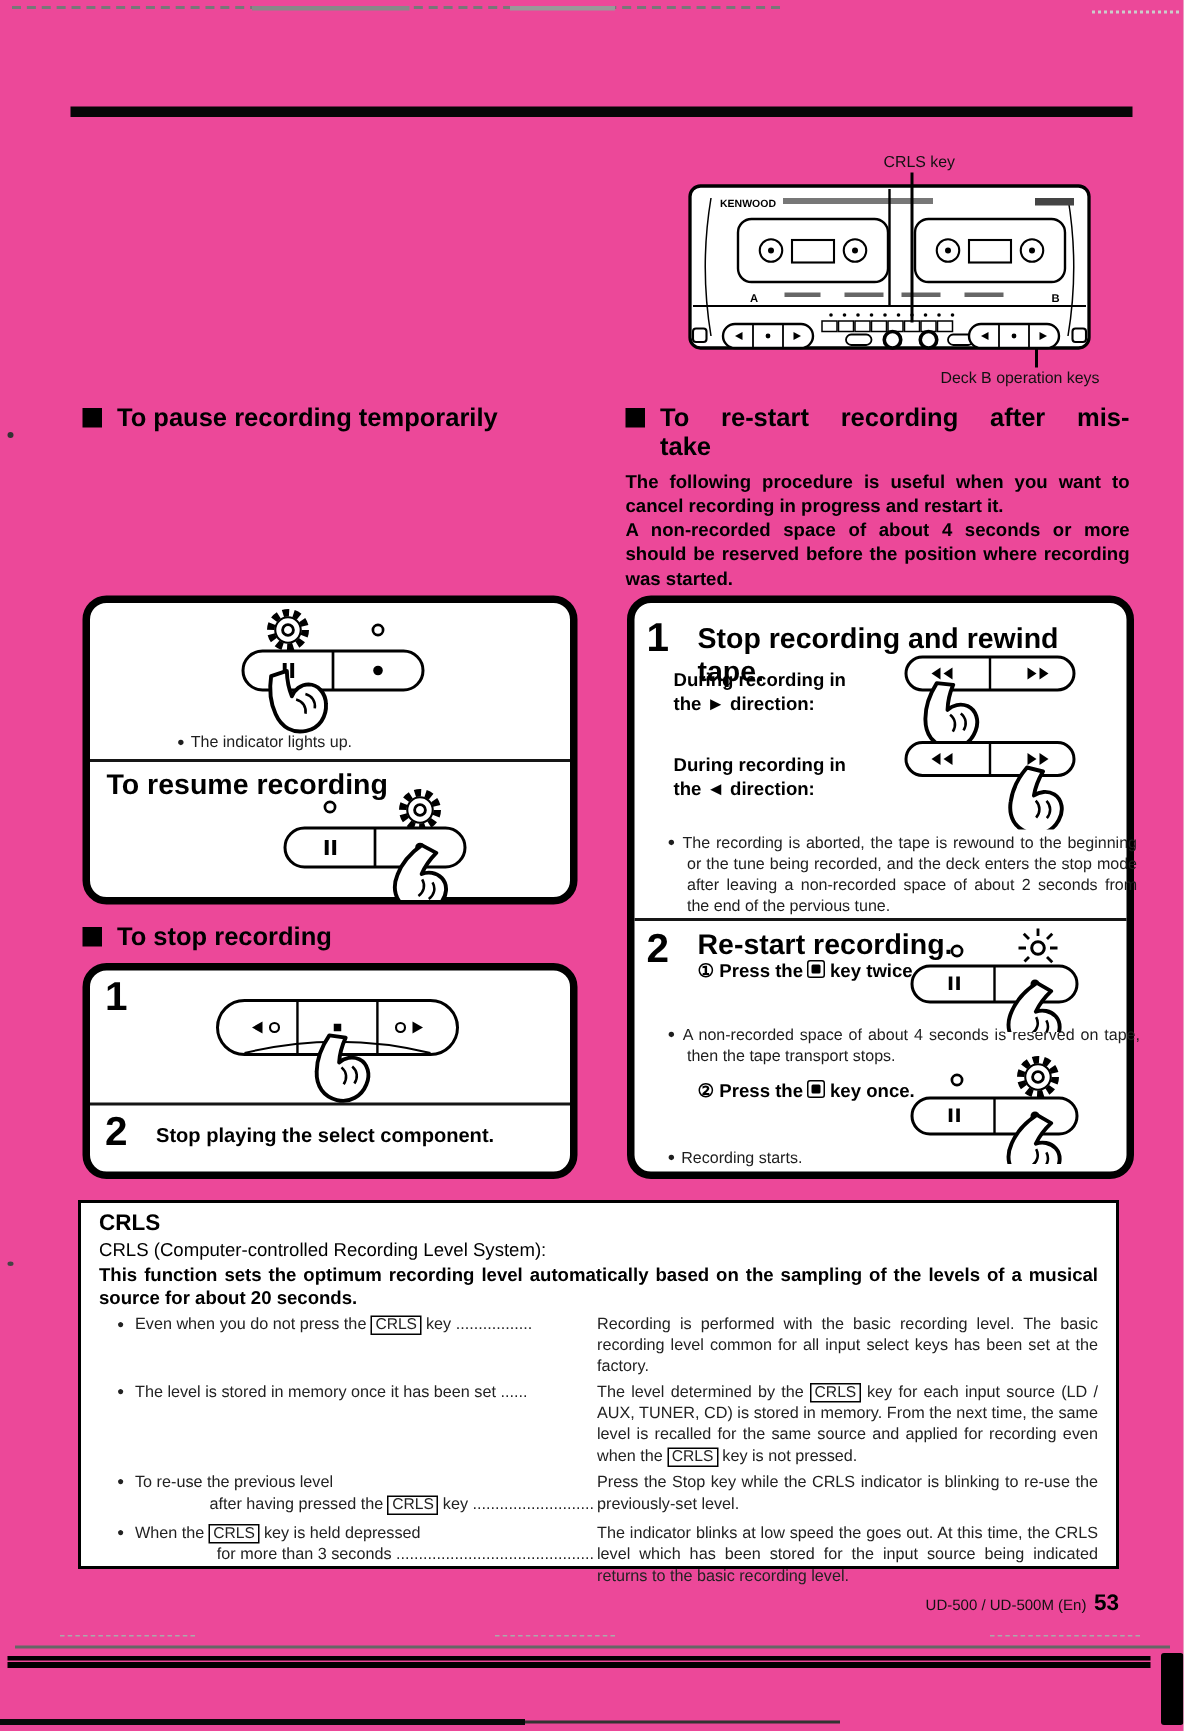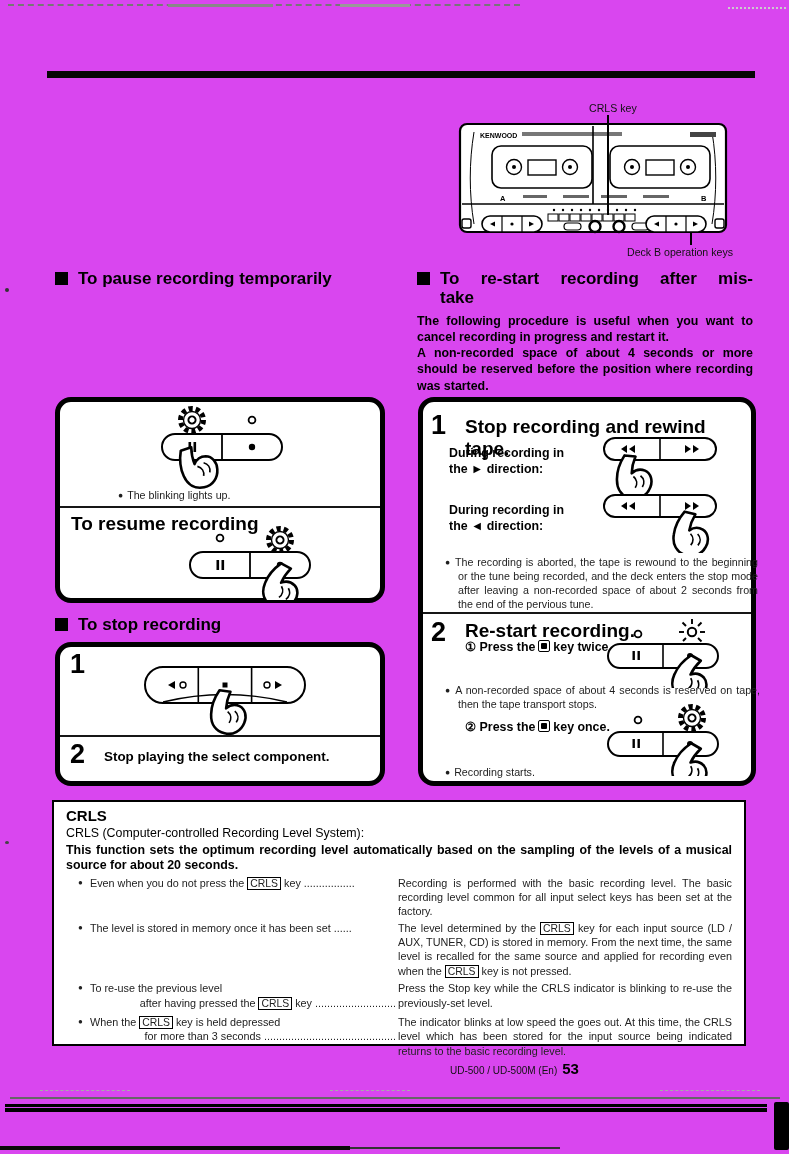--- a/index.html
+++ b/index.html
@@ -1,16 +1,16 @@
 <!DOCTYPE html>
 <html><head>
 <meta charset="utf-8">
 <style>
   html,body{margin:0;padding:0;background:#e8e8e6;}
-  .page{position:relative;width:789px;height:1154px;background:#d946ef;
+  .page{position:relative;width:789px;height:1154px;background:#ec4899;
         font-family:"Liberation Sans",sans-serif;color:#141414;overflow:hidden;margin:0 auto;}
   .abs{position:absolute;}
   
   .sec-h{display:flex;gap:10px;font-weight:bold;font-size:17px;line-height:1.12;color:#000;}
   .sq{width:13px;height:13px;background:#000;margin-top:3px;flex:none;}
   .jl{display:block;text-align:justify;text-align-last:justify;}
   .hl2{display:block;}
   
   .rbox{position:absolute;border:5px solid #000;border-radius:16px;background:#fff;box-sizing:border-box;}
   .divider{position:absolute;left:0;right:0;height:2px;background:#161616;}
@@ -34,21 +34,21 @@
   .crls-desc{font-size:12.4px;font-weight:bold;color:#000;line-height:1.25;text-align:justify;margin-top:1px;}
   .ci{display:flex;font-size:10.8px;line-height:1.33;color:#222;margin-top:2px;margin-left:12px;}
   .ci .bl2{flex:none;width:12px;font-size:8px;padding-top:2px;}
   .cl{width:306px;flex:none;}
   .cl .l2{display:block;padding-left:12px;text-align:right;}
   .cr{flex:1;text-align:justify;padding-left:2px;}
   .ck{display:inline-block;border:1px solid #000;padding:0 2px;line-height:1.1;font-size:10.4px;}
   
   .small-label{font-size:10.6px;color:#111;}
   
-  .footer{font-size:10px;color:#111;}
+  .footer{font-size:10px;color:#111;text-align:right;}
   .footer .pg{font-size:15px;font-weight:bold;margin-left:5px;color:#000;}
   svg text{font-family:"Liberation Sans",sans-serif;}
 </style>
 </head>
 <body>
 
 <svg width="0" height="0" style="position:absolute" aria-hidden="true">
   <defs>
     <g id="hand">
       <path d="M12,2 C8,10 6,19 7,27 C8,37 14,43 23,44 C32,45 39,39 41,31 C43,24 40,17 34,15 C29,13.5 24,15.5 21,19 C20.5,13 21.5,7 23,2 Z" fill="#fff" stroke="#000" stroke-width="2.6" stroke-linejoin="round"></path>
@@ -200,21 +200,21 @@
       <use href="#led" transform="translate(122,16)"></use>
       <rect x="32" y="30" width="120" height="26" rx="13" fill="#fff" stroke="#000" stroke-width="2"></rect>
       <line x1="92" y1="30" x2="92" y2="56" stroke="#000" stroke-width="1.8"></line>
       <g>
           <rect x="58.5" y="38" width="2.6" height="10" fill="#000"></rect>
           <rect x="63.5" y="38" width="2.6" height="10" fill="#000"></rect>
         </g>
       <circle cx="122" cy="43" r="3.2" fill="#000"></circle>
       <use href="#hand" transform="translate(56,45) rotate(-18) translate(-17.5,-2)"></use>
     </svg>
-    <div class="abs note hang" style="left:58px;top:86px;width:220px"><span class="bl">●</span><span>The blinking lights up.</span></div>
+    <div class="abs note hang" style="left:58px;top:86px;width:220px"><span class="bl">●</span><span>The indicator lights up.</span></div>
     <div class="divider" style="top:104px"></div>
     <div class="abs b15" style="left:11px;top:111px">To resume recording</div>
     <div class="abs" style="left:88px;top:122px;width:200px;height:76px;overflow:visible">
       <svg width="210" height="76" viewBox="0 0 210 76">
         <use href="#led" transform="translate(72,14)"></use>
         <use href="#gear" transform="translate(132,16)"></use>
         <rect x="42" y="28" width="120" height="26" rx="13" fill="#fff" stroke="#000" stroke-width="2"></rect>
         <line x1="102" y1="28" x2="102" y2="54" stroke="#000" stroke-width="1.8"></line>
         <g>
             <rect x="68.5" y="36" width="2.6" height="10" fill="#000"></rect>

